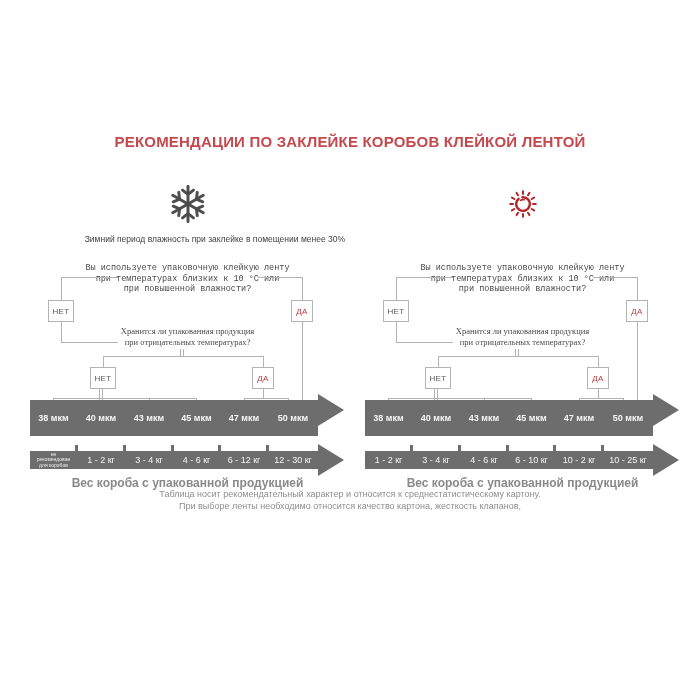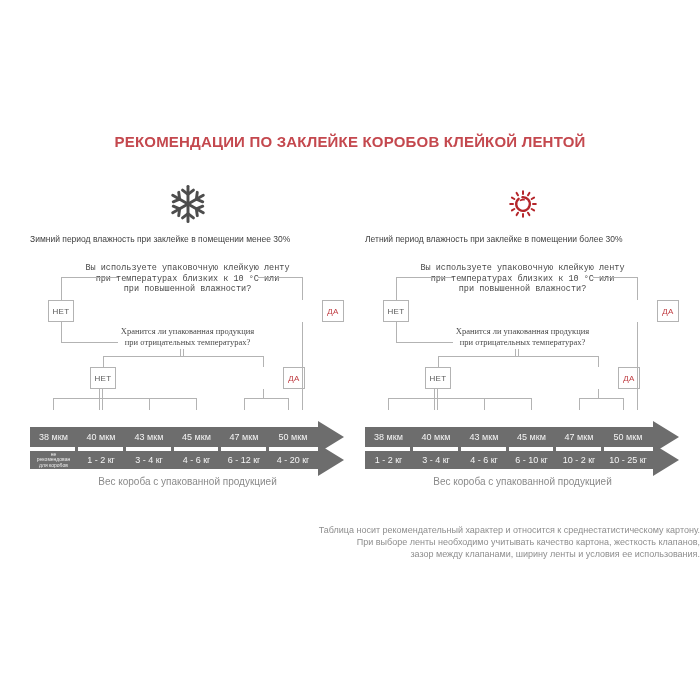--- a/index.html
+++ b/index.html
@@ -13,32 +13,32 @@
     text-align:center; font-size:15px; font-weight:bold;
     color:#c4484e; letter-spacing:0.2px;
   }
   #columns { position:absolute; top:180px; left:0; width:700px; height:330px; }
   .column { position:absolute; top:0; width:315px; height:330px; }
   .col-0 { left:30px; } .col-1 { left:365px; }
 
   .icon-wrap { position:absolute; top:0; left:0; width:100%; height:48px;
     display:flex; align-items:center; justify-content:center; }
   .subtitle { position:absolute; top:54px; left:0; width:100%;
-    text-align:left; font-size:8.5px; color:#3f3f3f; }
+    text-align:right; font-size:8.5px; color:#3f3f3f; }
 
   .q { position:absolute; left:0; width:100%; text-align:center;
     font-size:8.5px; line-height:10.5px; color:#4a4a4a; }
   .q1 { top:83px;font-family:Liberation Mono, monospace; } .q2 { top:146px;font-family:Liberation Serif, serif; }
 
   .fbox {
     position:absolute; border:1px solid #b3b3b3; background:#fff;
     display:flex; align-items:center; justify-content:center;
     font-size:8px; color:#5a5a5a; letter-spacing:0.3px;
   }
-  .fbox.yes { color:#bf3a3f;margin-left:31px; }
+  .fbox.yes { color:#bf3a3f; }
   .no1 { left:18px; top:120px; width:26px; height:22px; }
   .yes1 { left:261px; top:120px; width:22px; height:22px; }
   .no2 { left:60px; top:187px; width:26px; height:22px; }
   .yes2 { left:222px; top:187px; width:22px; height:22px; }
 
   .ln { position:absolute; }
   .h { border-top:1px solid #b3b3b3; height:0; }
   .v { border-left:1px solid #b3b3b3; width:0; }
   .vv { border-left:1px solid #b3b3b3; border-right:1px solid #b3b3b3; width:4px; }
 
@@ -62,40 +62,40 @@
   .l-drop-d   { left:214px; top:218px; height:12px; }
   .l-drop-e   { left:258px; top:218px; height:12px; }
   .l-yes1-long{ left:272px; top:142px; height:88px; }
 
   .flow-arrow { position:absolute; left:0; background:#6d6d6d; width:288px; }
   .flow-arrow::after {
     content:""; position:absolute; right:-26px;
     border-top:16px solid transparent; border-bottom:16px solid transparent;
     border-left:26px solid #6d6d6d;
   }
-  .arrow1 { top:247px; height:20px; } .arrow1::after { top:-6px; }
+  .arrow1 { top:220px; height:36px;font-weight:bold; } .arrow1::after { top:-6px; }
   .arrow2 { top:271px; height:18px; } .arrow2::after { top:-7px; }
 
   .seg { position:absolute; top:0; bottom:0;
     display:flex; align-items:center; justify-content:center;
     color:#f5f5f5; font-size:9px; white-space:nowrap; }
   .seg-note { font-size:5px; line-height:5.5px; white-space:normal;
     text-align:center; padding:0 4px; color:#ececec; }
   .s0{left:0;width:47px}.s1{left:47px;width:48px}.s2{left:95px;width:48px}
   .s3{left:143px;width:47px}.s4{left:190px;width:48px}.s5{left:238px;width:50px}
 
   .tick { position:absolute; width:3px; height:6px; background:#6d6d6d; }
   .t-r1 { top:250px; } .t-r2 { top:265px; }
   .tk0{left:45px}.tk1{left:93px}.tk2{left:141px}.tk3{left:188px}.tk4{left:236px}
 
   .caption { position:absolute; top:296px; left:0; width:100%;
-    text-align:center; font-size:10px; color:#8a8a8a; }
-
-  .footnote { position:absolute; top:524px; left:0; width:100%;
-    text-align:right; font-size:9px; line-height:12px; color:#8e8e8e; }
+    text-align:center; font-size:12px; color:#8a8a8a;font-weight:bold; }
+
+  .footnote { position:absolute; top:488px; left:0; width:100%;
+    text-align:center; font-size:9px; line-height:12px; color:#8e8e8e; }
 
   .season-icon { display:block; }
 </style>
 </head>
 <body>
 
 <div class="page">
 
   <div class="page-title">РЕКОМЕНДАЦИИ ПО ЗАКЛЕЙКЕ КОРОБОВ КЛЕЙКОЙ ЛЕНТОЙ</div>
 
@@ -185,21 +185,21 @@
     <div class="tick t-r2 tk2"></div>
     <div class="tick t-r2 tk3"></div>
     <div class="tick t-r2 tk4"></div>
 
     <div class="flow-arrow arrow2">
       <span class="seg seg-note s0">не рекомендован для коробов</span>
       <span class="seg s1">1 - 2 кг</span>
       <span class="seg s2">3 - 4 кг</span>
       <span class="seg s3">4 - 6 кг</span>
       <span class="seg s4">6 - 12 кг</span>
-      <span class="seg s5">4 - 20 кг</span>
+      <span class="seg s5">12 - 30 кг</span>
     </div>
 
     <div class="caption">Вес короба с упакованной продукцией</div>
   </div>
       <div class="column col-1">
 
     <div class="icon-wrap">
 
       <svg class="season-icon" width="40" height="40" viewBox="0 0 100 100" fill="none" stroke="#b5262b" stroke-linecap="round">
         <path d="M48.5 33.1 A17 17 0 1 1 39.1 37" stroke-width="6"></path>
@@ -214,21 +214,20 @@
           <line x1="25" y1="50" x2="18" y2="50"></line>
           <line x1="28.3" y1="37.5" x2="22.3" y2="34"></line>
           <line x1="37.5" y1="28.3" x2="34" y2="22.3"></line>
           <line x1="50" y1="25" x2="50" y2="18"></line>
           <line x1="62.5" y1="28.3" x2="66" y2="22.3"></line>
           <line x1="71.7" y1="37.5" x2="77.7" y2="34"></line>
         </g>
       </svg>
     </div>
 
-    <div class="subtitle">Летний период влажность при заклейке в помещении более 30%</div>
 
     <div class="q q1">
       <div>Вы используете упаковочную клейкую ленту</div>
       <div>при температурах близких к 10 °С или</div>
       <div>при повышенной влажности?</div>
     </div>
 
     <div class="ln h l-q1-left"></div>
     <div class="ln h l-q1-right"></div>
     <div class="ln v l-no1-top"></div>
@@ -292,16 +291,15 @@
       <span class="seg s4">10 - 2 кг</span>
       <span class="seg s5">10 - 25 кг</span>
     </div>
 
     <div class="caption">Вес короба с упакованной продукцией</div>
   </div>
     </div>
 
   <div class="footnote">
     <div>Таблица носит рекомендательный характер и относится к среднестатистическому картону.</div>
-    <div>При выборе ленты необходимо учитывать качество картона, жесткость клапанов,</div>
-    <div>зазор между клапанами, ширину ленты и условия ее использования.</div>
+    <div>При выборе ленты необходимо относится качество картона, жесткость клапанов,</div>
   </div>
 </div>
 
 </body></html>

